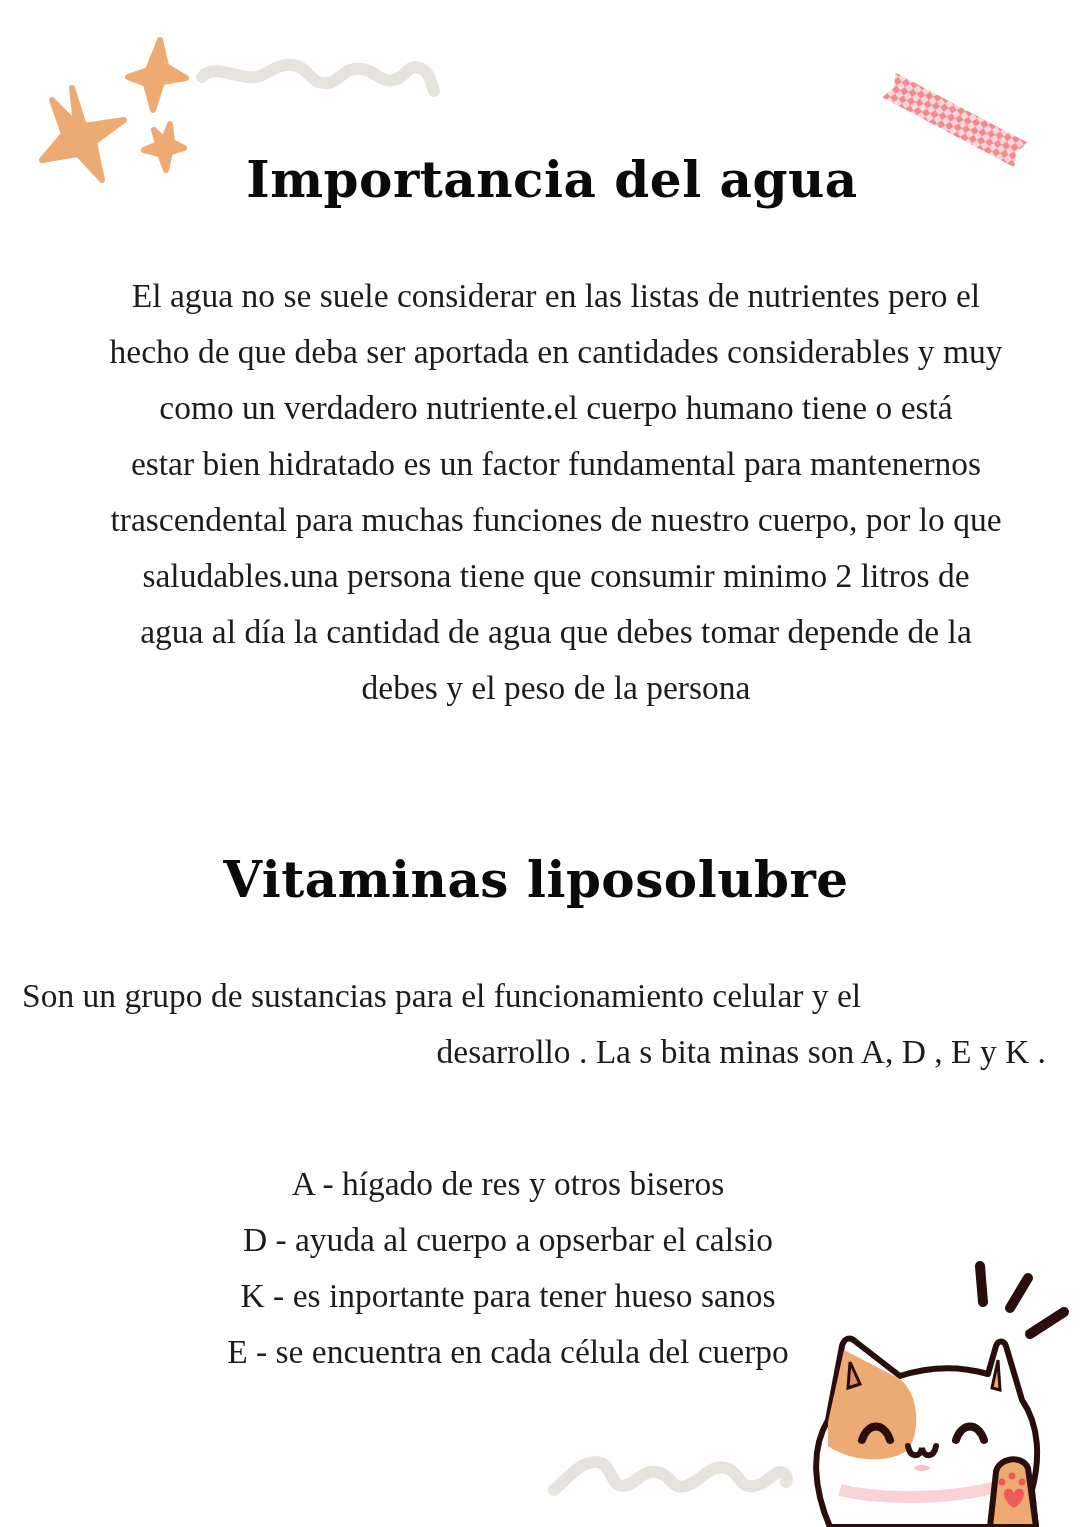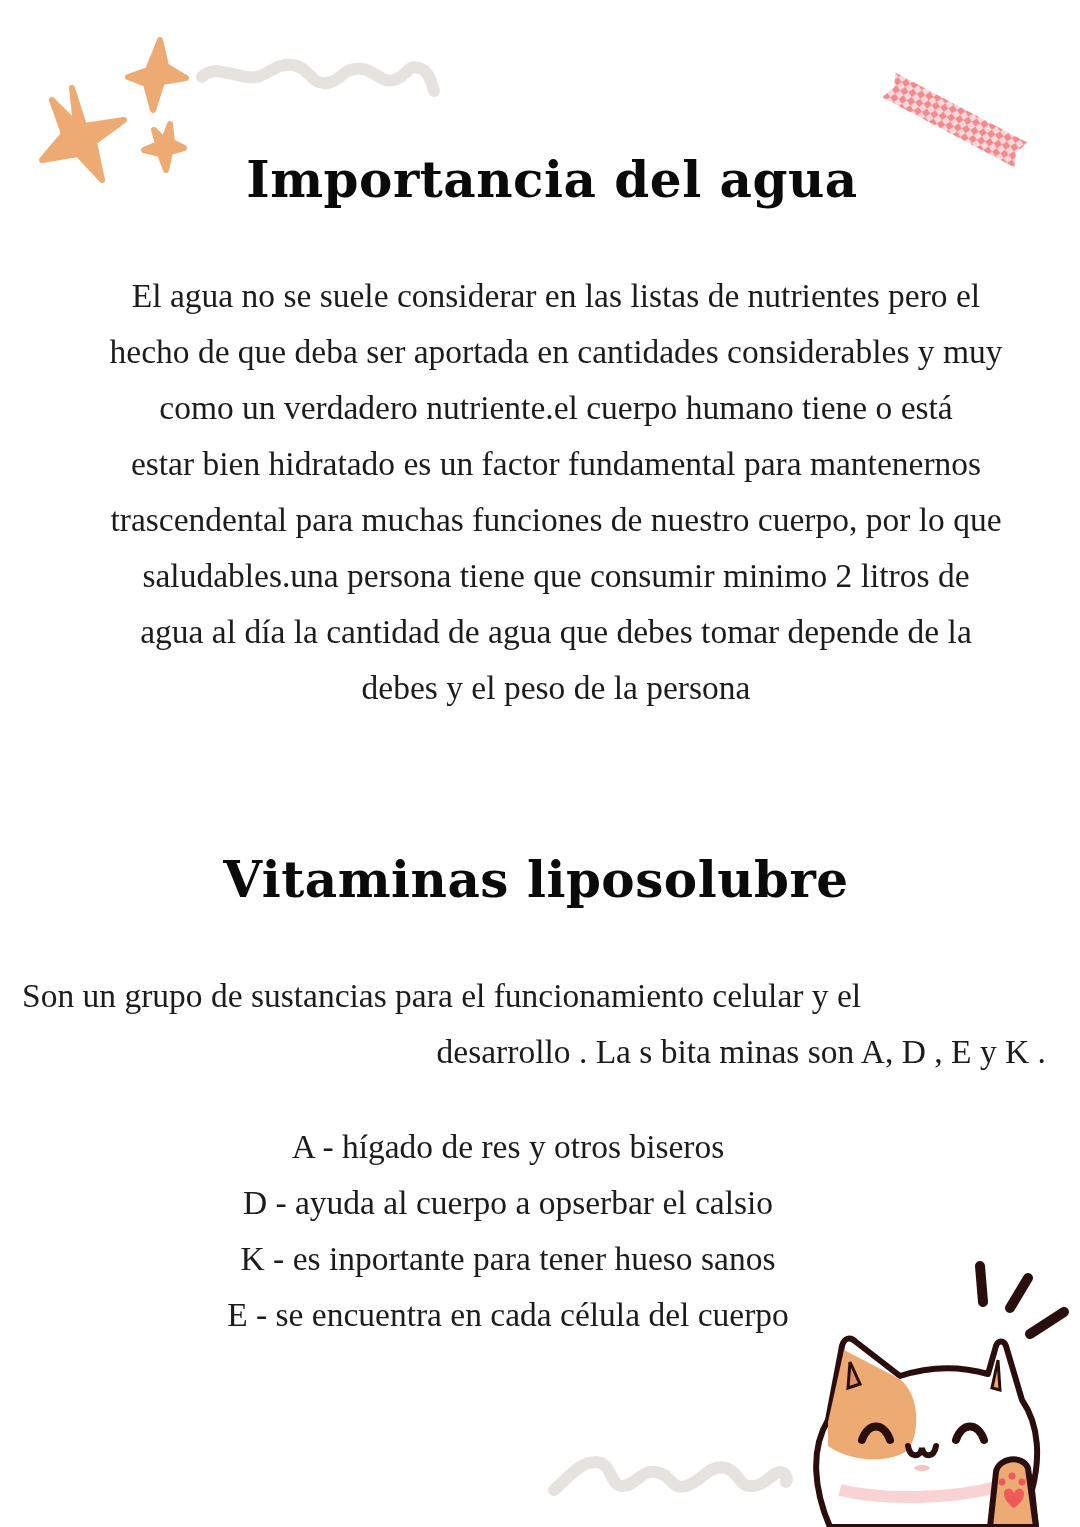--- a/index.html
+++ b/index.html
@@ -18,21 +18,21 @@
     .para {
       position: absolute; left: 0; width: 1080px; text-align: center;
       font-size: 33.5px; line-height: 56px; margin: 16px;
     }
     .para .line { display: block; white-space: nowrap; }
     .p1 { top: 252px; }
     .p2 { top: 952px; }
     .p2 .line:first-child { text-align: left; padding-left: 6px; }
     .p2 .line:nth-child(2) { padding-right: 50px; text-align: right; }
     .list {
-      position: absolute; left: 0; width: 1016px; top: 1119px; text-align: center;
+      position: absolute; left: 0; width: 1016px; top: 1156px; text-align: center;
       font-size: 33.5px; line-height: 56px; margin: 0; padding: 0; list-style: none;
     }
     .list li { white-space: nowrap; }
   </style>
 </head>
 <body>
 
 <svg class="deco" style="left:20px;top:30px;" width="180" height="160" viewBox="0 0 180 160">
   <g fill="#EEAA73" stroke="#EEAA73" stroke-width="6" stroke-linejoin="round">
     <polygon points="140,10 146,36 166,48 142,52 133,80 126,54 108,47 128,40"></polygon>

